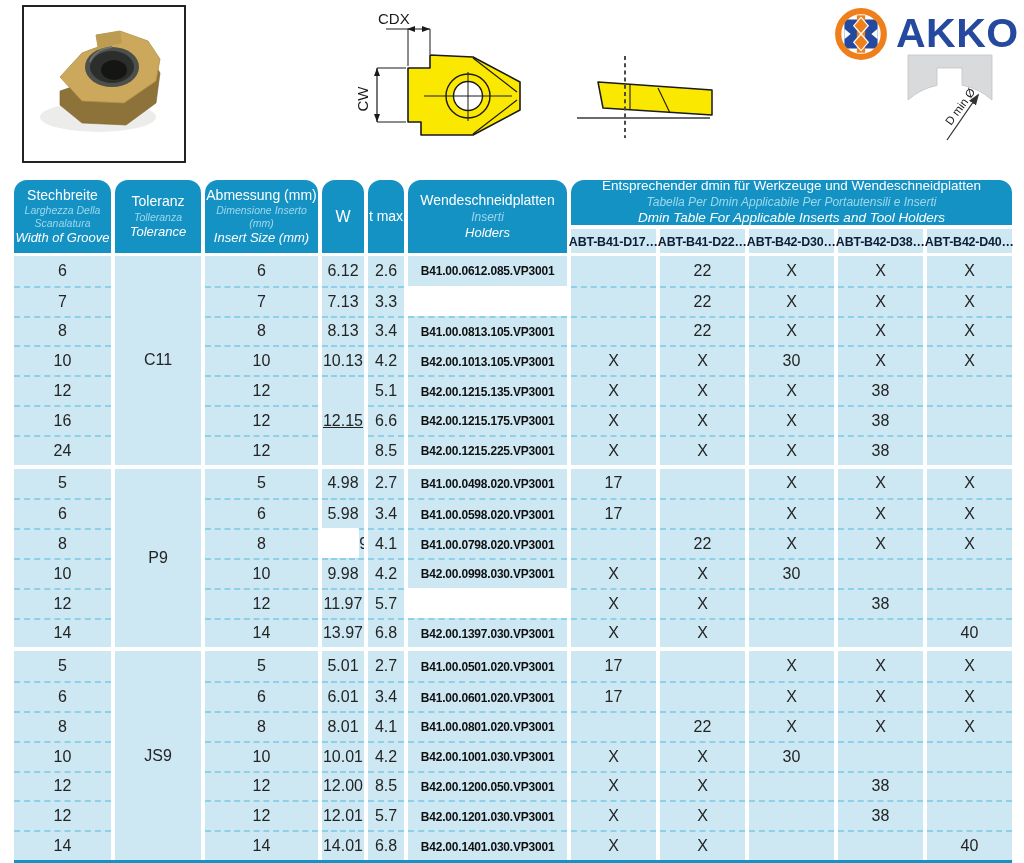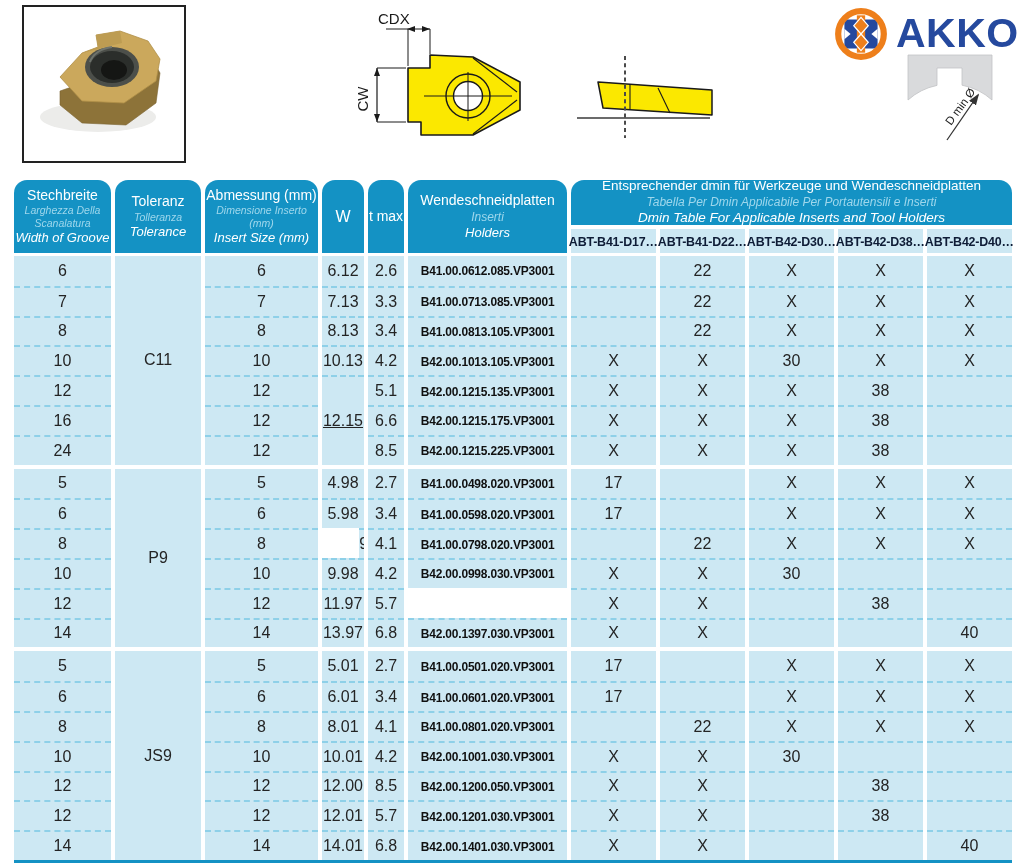--- a/index.html
+++ b/index.html
@@ -175,23 +175,20 @@
         </div>
         <div class="cell" style="grid-area: 1 / 7;"></div>
         <div class="cell" style="grid-area: 1 / 8;">22</div>
         <div class="cell" style="grid-area: 1 / 9;">X</div>
         <div class="cell" style="grid-area: 1 / 10;">X</div>
         <div class="cell" style="grid-area: 1 / 11;">X</div>
         <div class="cell dash" style="grid-area: 2 / 1;">7</div>
         <div class="cell dash" style="grid-area: 2 / 3;">7</div>
         <div class="cell dash" style="grid-area: 2 / 4;">7.13</div>
         <div class="cell dash" style="grid-area: 2 / 5;">3.3</div>
-        <div class="cell dash code" style="grid-area: 2 / 6;">
-          <span class="cond">B41.00.0713.085.VP3001</span>
-        </div>
         <div class="cell dash" style="grid-area: 2 / 7;"></div>
         <div class="cell dash" style="grid-area: 2 / 8;">22</div>
         <div class="cell dash" style="grid-area: 2 / 9;">X</div>
         <div class="cell dash" style="grid-area: 2 / 10;">X</div>
         <div class="cell dash" style="grid-area: 2 / 11;">X</div>
         <div class="cell dash" style="grid-area: 3 / 1;">8</div>
         <div class="cell dash" style="grid-area: 3 / 3;">8</div>
         <div class="cell dash" style="grid-area: 3 / 4;">8.13</div>
         <div class="cell dash" style="grid-area: 3 / 5;">3.4</div>
         <div class="cell dash code" style="grid-area: 3 / 6;">

